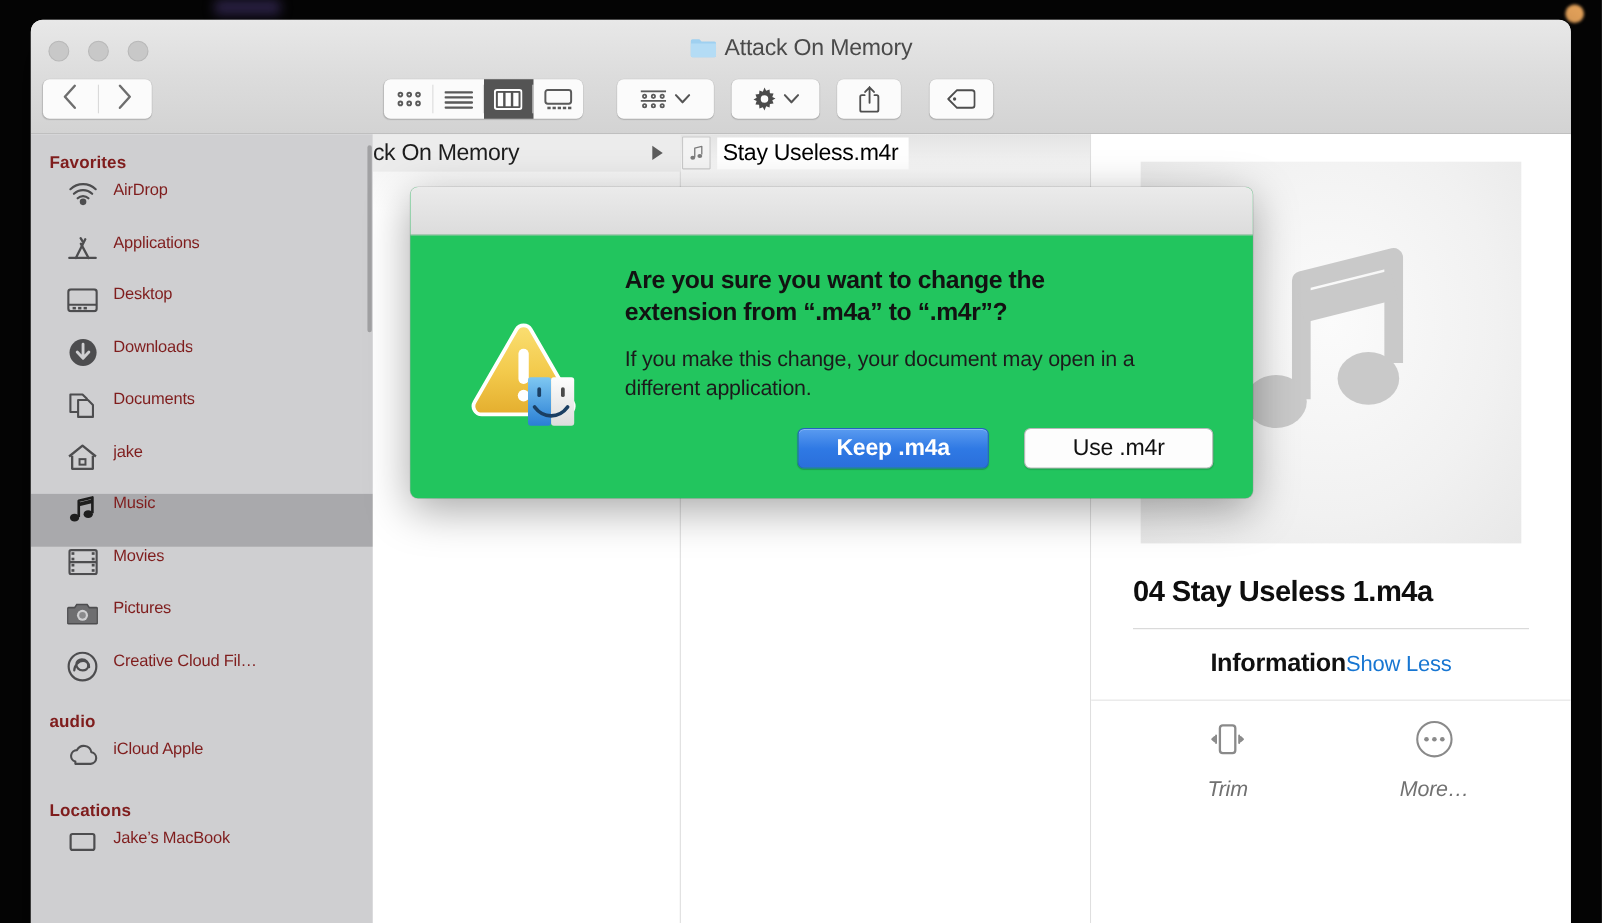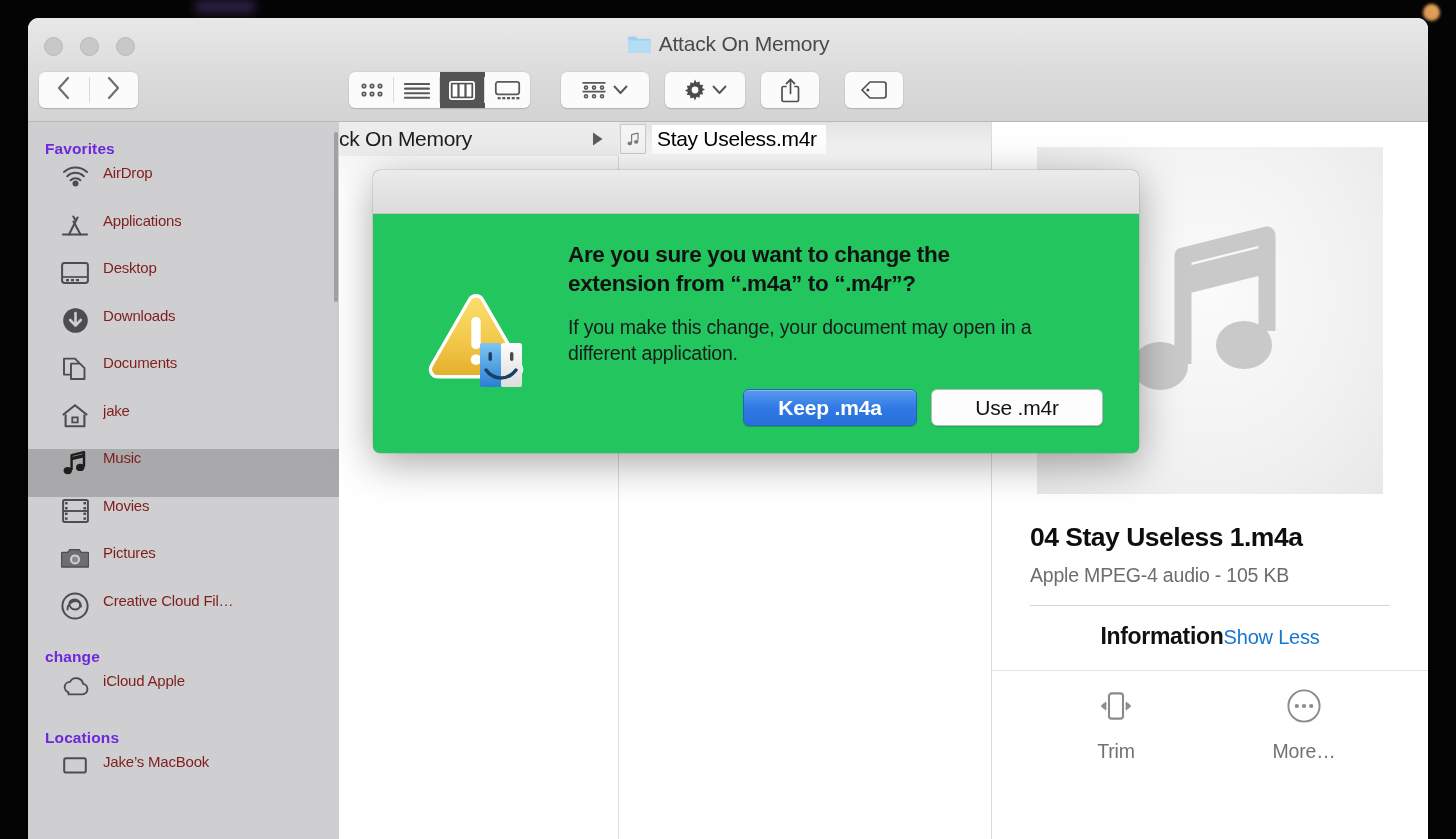--- a/index.html
+++ b/index.html
@@ -148,21 +148,21 @@
     width: 311px;
     background: #cfcfd1;
     padding-top: 9px;
     position: relative;
     overflow: hidden;
     flex-shrink: 0;
   }
   .sb-header {
     font-size: 15.5px;
     font-weight: bold;
-    color: #6d28d9;
+    color: #7f1d1d;
     padding: 9px 0 6px 17px;
     letter-spacing: 0.1px;
   }
   .sb-item {
     display: flex;
     height: 47.5px;
     padding-left: 32px;
     color: #7f1d1d;
     font-size: 15px;
     letter-spacing: -0.2px;
@@ -304,20 +304,21 @@
   }
   .qa {
     display: flex; flex-direction: column; align-items: center;
     width: 90px;
   }
   .qa-label {
     margin-top: 13px;
     font-size: 19.5px;
     color: #717171;
     letter-spacing: -0.2px;
+    font-style: italic;
   }
 
   
   #sheet {
     position: absolute;
     left: 345px; top: 152px;
     width: 766px; height: 283px;
     background: #22c55e;
     border-radius: 7px;
     box-shadow: 0 10px 40px rgba(0,0,0,0.35), 0 0 0 0.5px rgba(0,0,0,0.16);
@@ -355,21 +356,21 @@
     font-size: 19.5px;
     color: #1b1b1b;
     line-height: 1.36;
     letter-spacing: -0.2px;
     max-width: 535px;
   }
   #sheet-buttons {
     position: absolute;
     right: 36px; bottom: 27px;
     display: flex;
-    gap: 14px;
+    gap: 32px;
   }
   .sheet-btn {
     height: 37px;
     min-width: 174px;
     border-radius: 6px;
     font-size: 21px;
     letter-spacing: -0.2px;
     display: flex; align-items: center; justify-content: center;
     cursor: default;
     font-family: "Liberation Sans", sans-serif;
@@ -656,21 +657,21 @@
         <div class="sb-item">
           <span class="sb-icon">
             <svg width="28" height="28" viewBox="0 0 28 28">
               <circle cx="14" cy="14" r="12.6" fill="none" stroke="#4d4d4f" stroke-width="2"></circle>
               <path d="M6.5 17.5c0-5 4.2-8.6 8-8.6 3 0 4.7 2 4.7 4.2 0 3-2.6 4.4-5 4.4-3.4 0-5.8-2.6-5.8-5.4 0-2.6 2-4.6 5-4.6 3.6 0 6.6 2.6 6.6 7" fill="none" stroke="#4d4d4f" stroke-width="2" stroke-linecap="round"></path>
             </svg>
           </span>
           <span class="sb-label">Creative Cloud Fil…</span>
         </div>
 
-        <div class="sb-header">change</div>
+        <div class="sb-header">audio</div>
 
         <div class="sb-item">
           <span class="sb-icon">
             <svg width="29" height="21" viewBox="0 0 29 21">
               <path d="M7.5 18.4h14a5.3 5.3 0 00.6-10.5 7 7 0 00-13.1-2 5.3 5.3 0 00-1.5 10.4z" fill="none" stroke="#4d4d4f" stroke-width="1.9" stroke-linejoin="round"></path>
             </svg>
           </span>
           <span class="sb-label">iCloud Apple</span>
         </div>
 
@@ -718,21 +719,20 @@
             <span>
               <svg width="170" height="190" viewBox="0 0 170 190">
                 <path d="M58 140V32l84-21v96" fill="none" stroke="#c9c9c9" stroke-width="17" stroke-linejoin="round"></path>
                 <path d="M58 57l84-21" stroke="#c9c9c9" stroke-width="27"></path>
                 <ellipse cx="35" cy="142" rx="28" ry="24" fill="#c9c9c9"></ellipse>
                 <ellipse cx="119" cy="121" rx="28" ry="24" fill="#c9c9c9"></ellipse>
               </svg>
             </span>
           </div>
           <div id="preview-filename">04 Stay Useless 1.m4a</div>
-          <div id="preview-kind">Apple MPEG-4 audio - 105 KB</div>
           <div id="preview-divider"></div>
           <div id="info-row">
             <span id="info-title">Information</span>
             <span id="info-showless">Show Less</span>
           </div>
           <div id="quickactions">
             <div class="qa">
               <span>
                 <svg width="40" height="34" viewBox="0 0 40 34">
                   <rect x="13" y="4.4" width="14" height="25.2" rx="2.6" fill="none" stroke="#8a8a8a" stroke-width="2.1"></rect>

